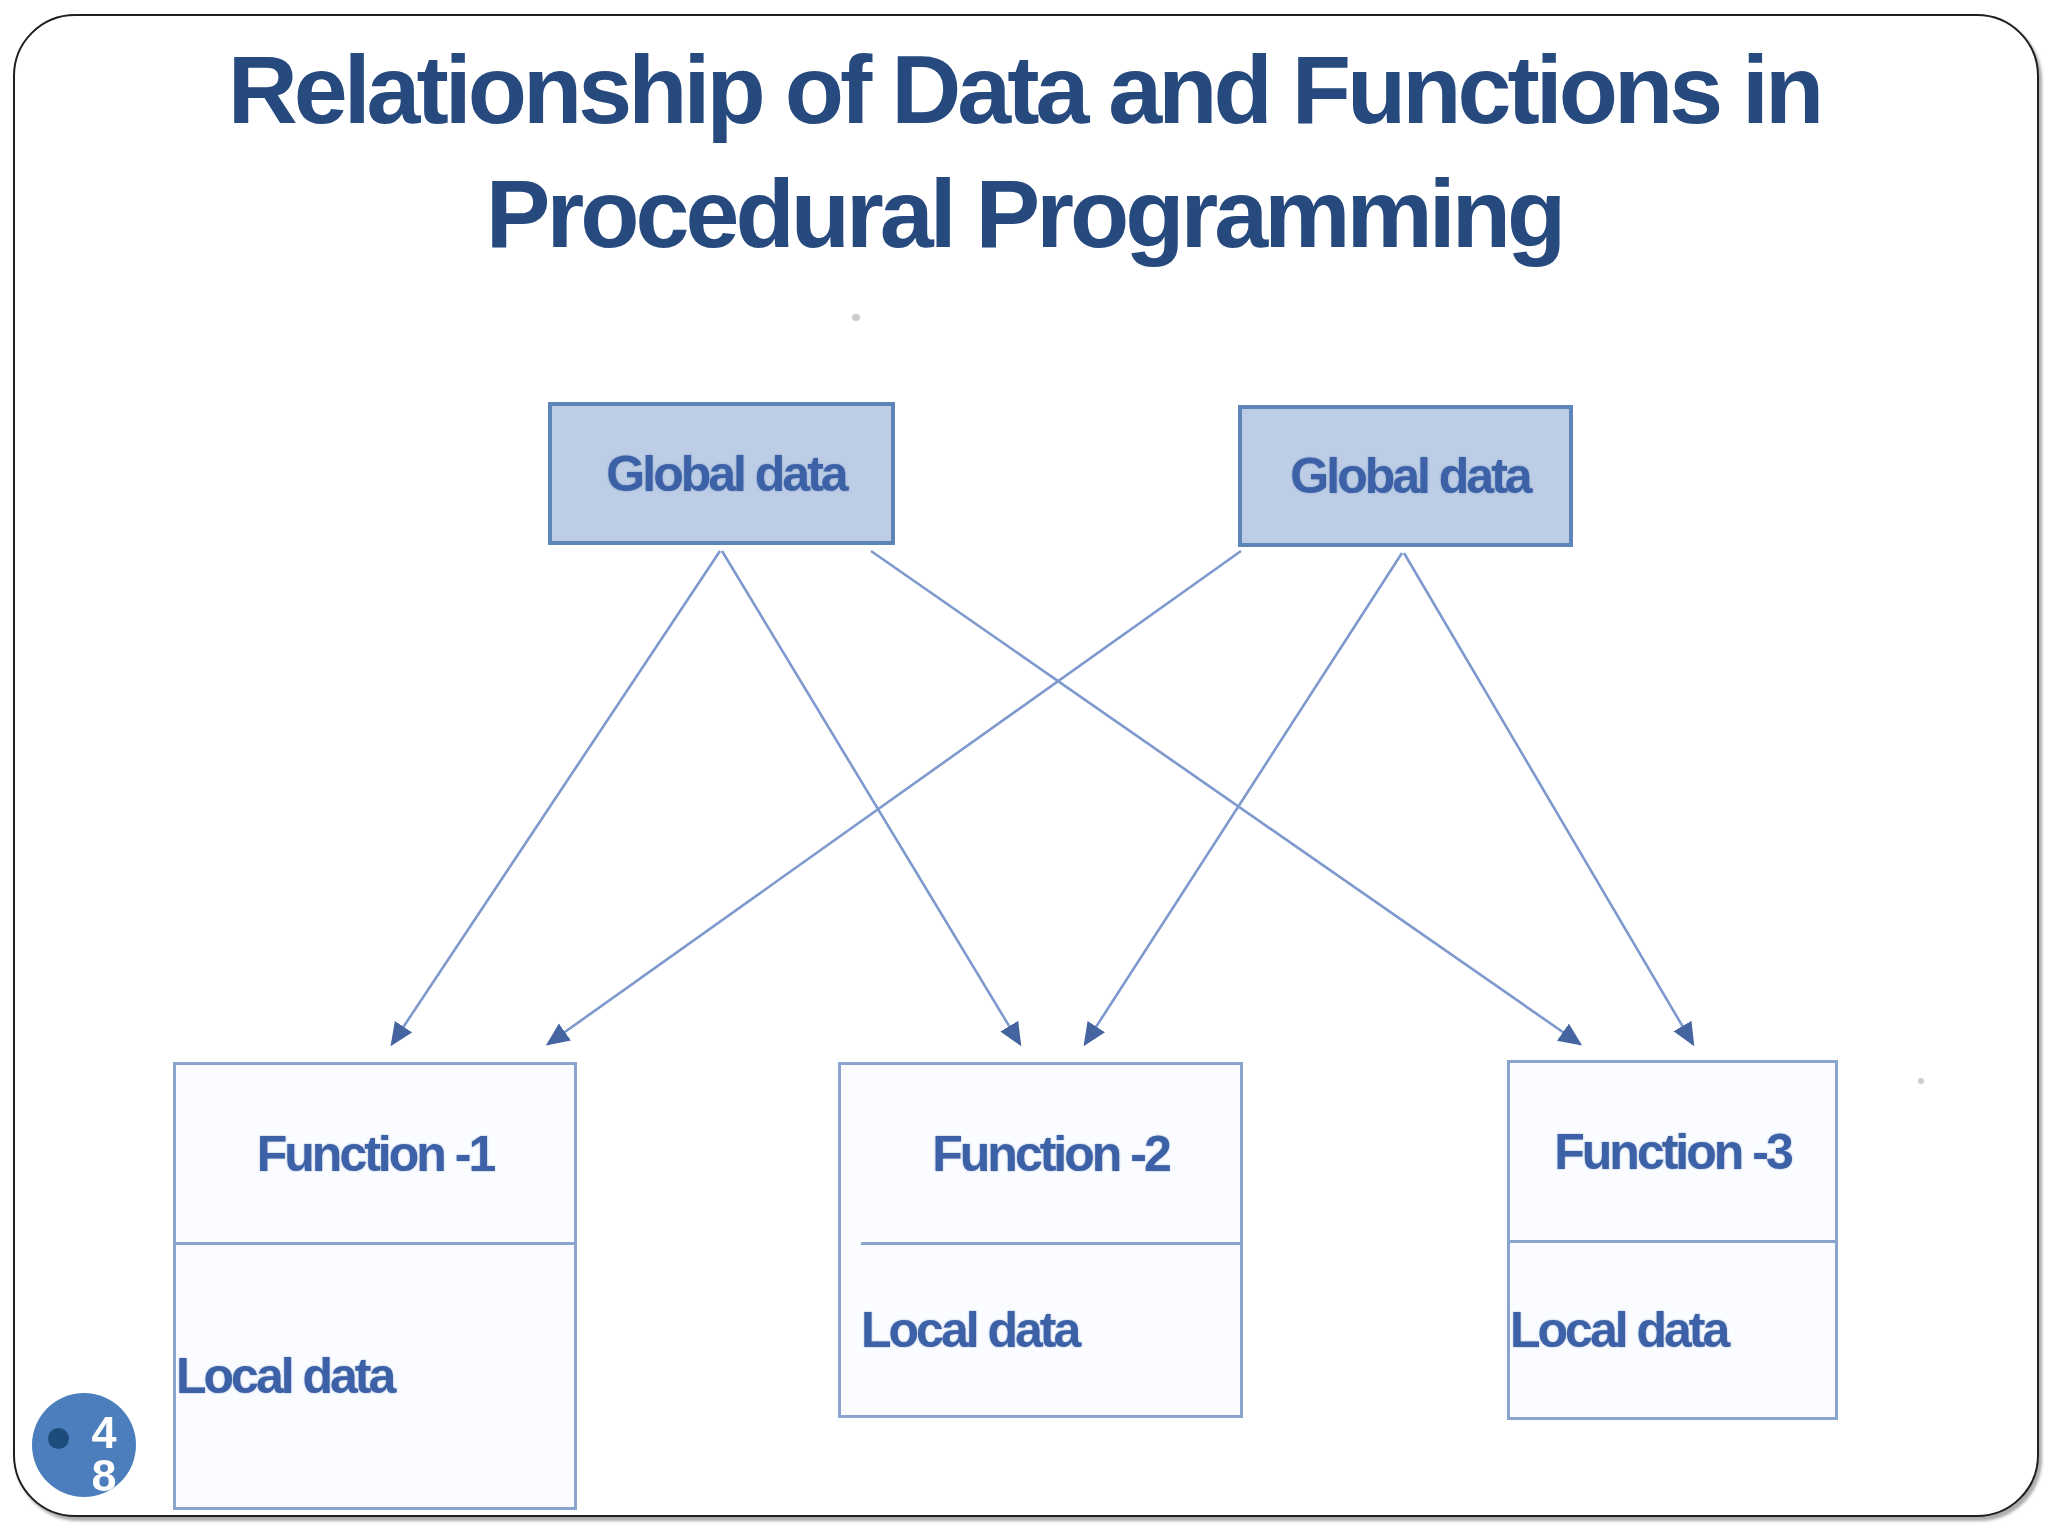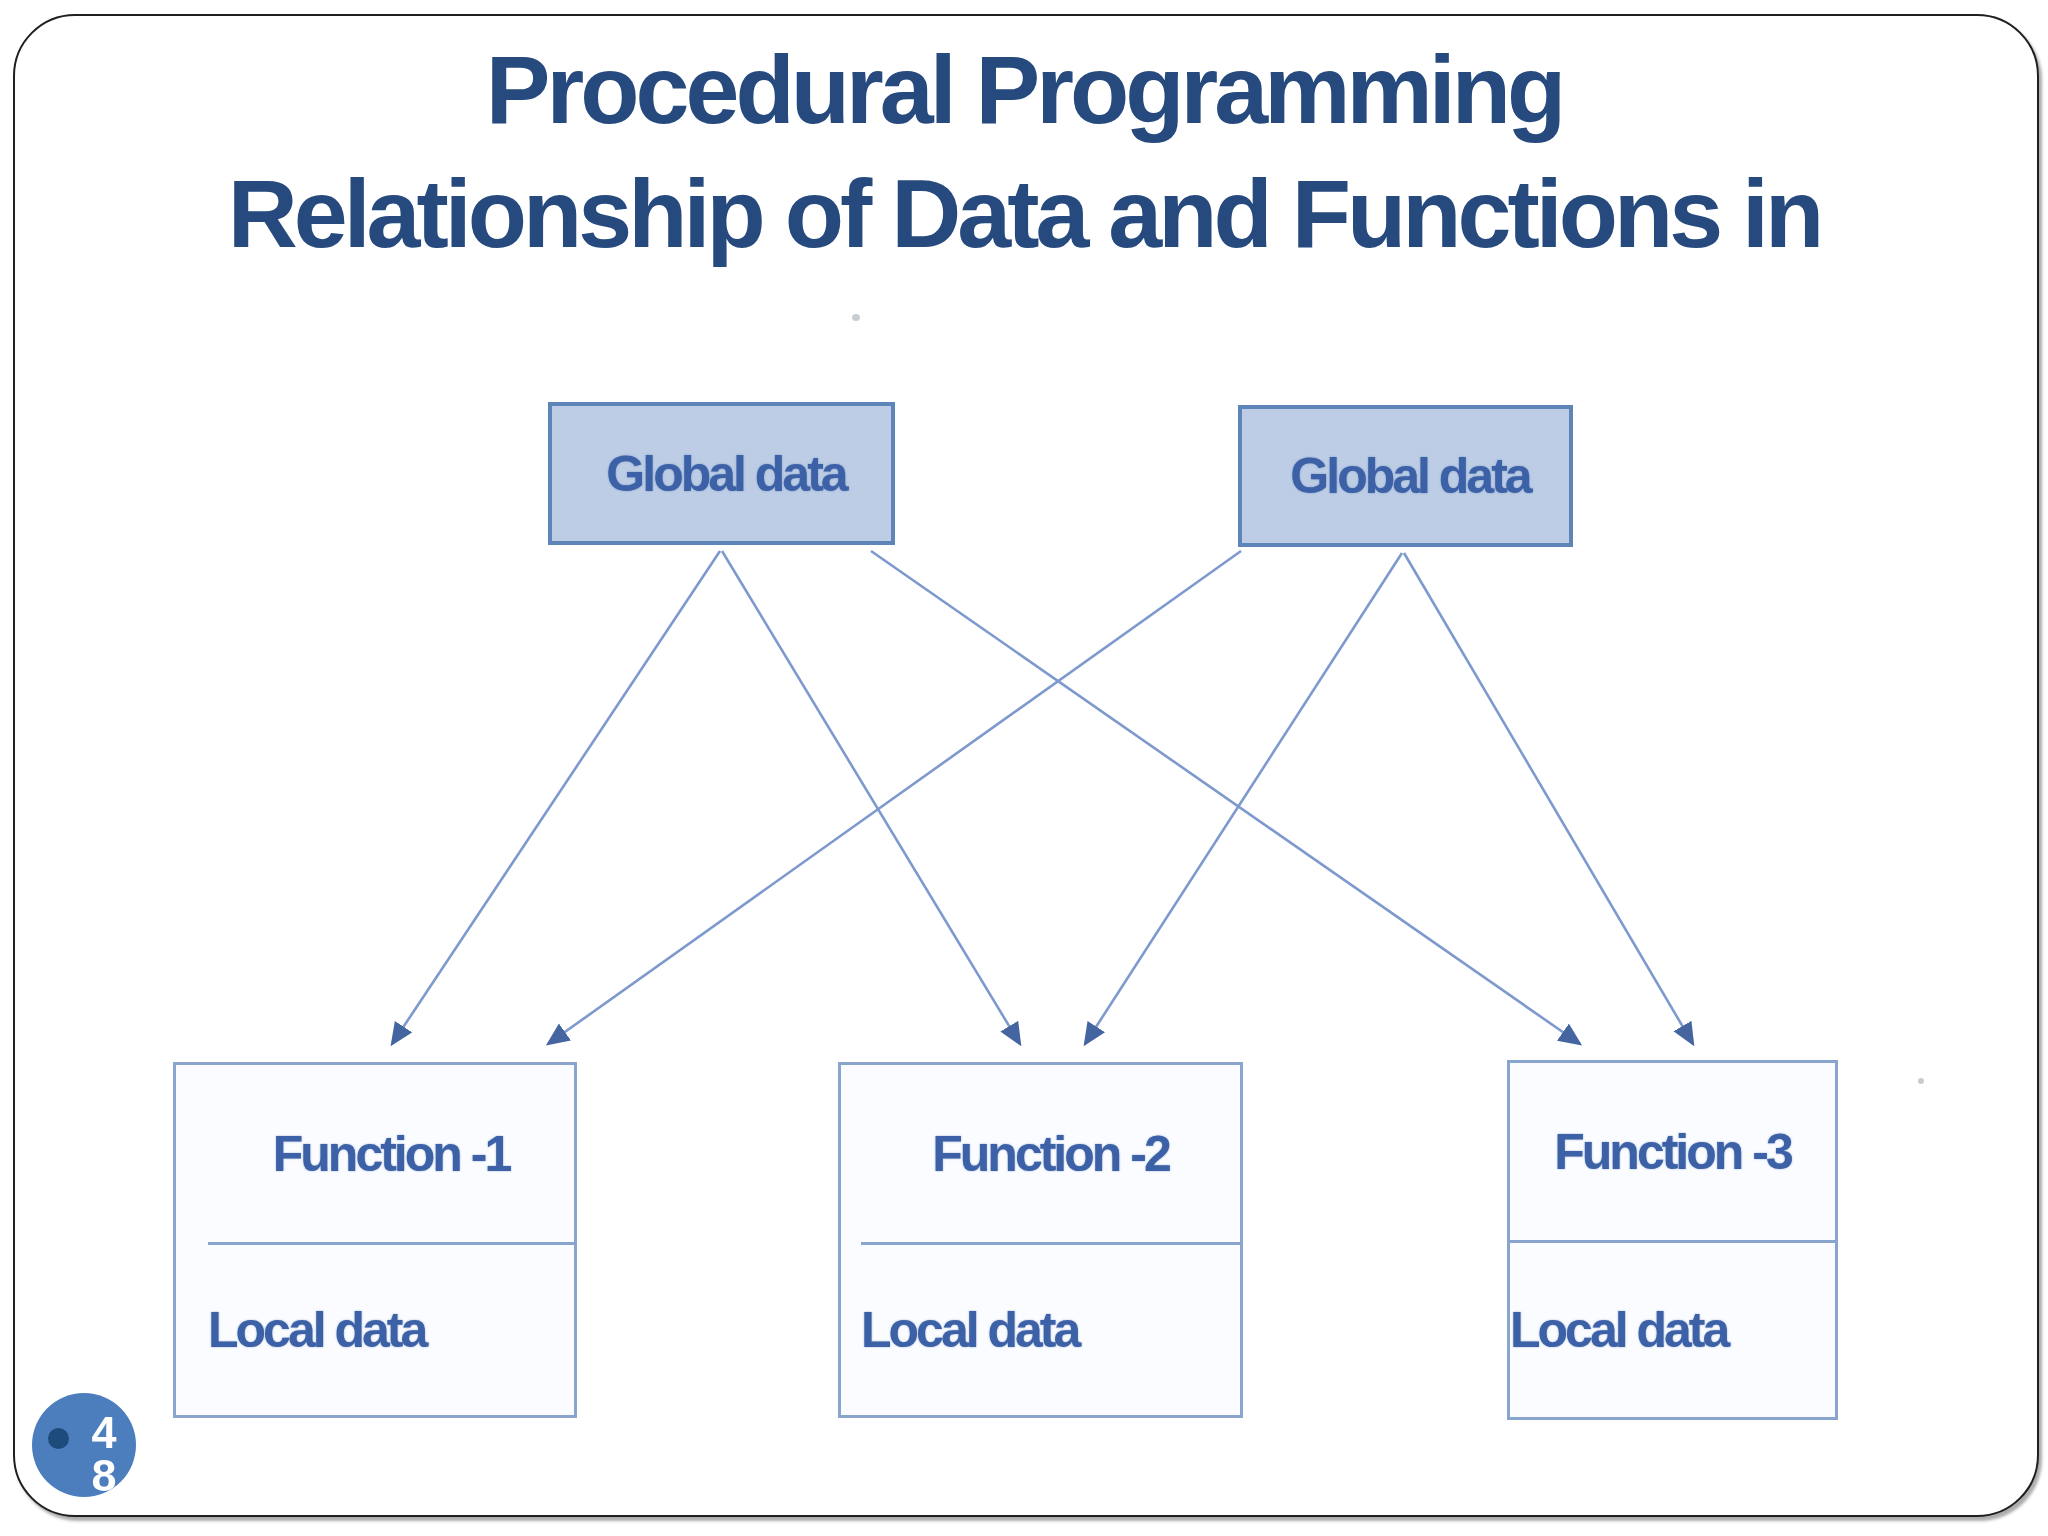--- a/index.html
+++ b/index.html
@@ -31,21 +31,21 @@
     color:var(--c-diagram-text,#3c61a7);font-size:50px;font-weight:700;letter-spacing:-3px;
     text-shadow:0 0 2px rgba(74,109,169,.55);
     margin-left:9px;
   }
   .fbox{
     position:absolute;z-index:2;box-sizing:border-box;
     background:var(--c-function-box-fill,#fafcff);
     border:3px solid var(--c-function-box-border,#8aa5cd);
     display:flex;flex-direction:column;
   }
-  .f1{left:173px;top:1062px;width:404px;height:356px;padding-left:32px;}
+  .f1{left:173px;top:1062px;width:404px;height:448px;}
   .f2{left:838px;top:1062px;width:405px;height:356px;padding-left:20px;}
   .f3{left:1507px;top:1060px;width:331px;height:360px;}
   .ftop{
     height:180px;box-sizing:border-box;flex:0 0 auto;
     border-bottom:3px solid var(--c-function-box-border,#8aa5cd);
     display:flex;align-items:center;justify-content:center;
   }
   .fbot{flex:1 1 auto;display:flex;align-items:center;}
   .flabel{
     color:var(--c-diagram-text,#3c61a7);font-size:50px;font-weight:700;letter-spacing:-3px;
@@ -68,22 +68,22 @@
   .speck2{left:1918px;top:1078px;width:6px;height:6px;}
 </style>
 </head>
 <body>
 
 <div class="canvas">
 
   <div class="slide-border"></div>
 
   <div class="title">
+    <div>Relationship of Data and Functions in</div>
     <div>Procedural Programming</div>
-    <div>Relationship of Data and Functions in</div>
   </div>
 
   <svg class="arrows" viewBox="0 0 2048 1536" xmlns="http://www.w3.org/2000/svg">
     <defs>
       <marker id="ah" markerWidth="11" markerHeight="9" refX="8" refY="4" orient="auto">
         <path d="M0,0 L9,4 L0,8 Z" id="ah-path" fill="#44659f"></path>
       </marker>
     </defs>
     <g id="arrow-lines">
         <line x1="720" y1="551" x2="392" y2="1044" stroke="#7e99cd" stroke-width="2.6" marker-end="url(#ah)"></line>

